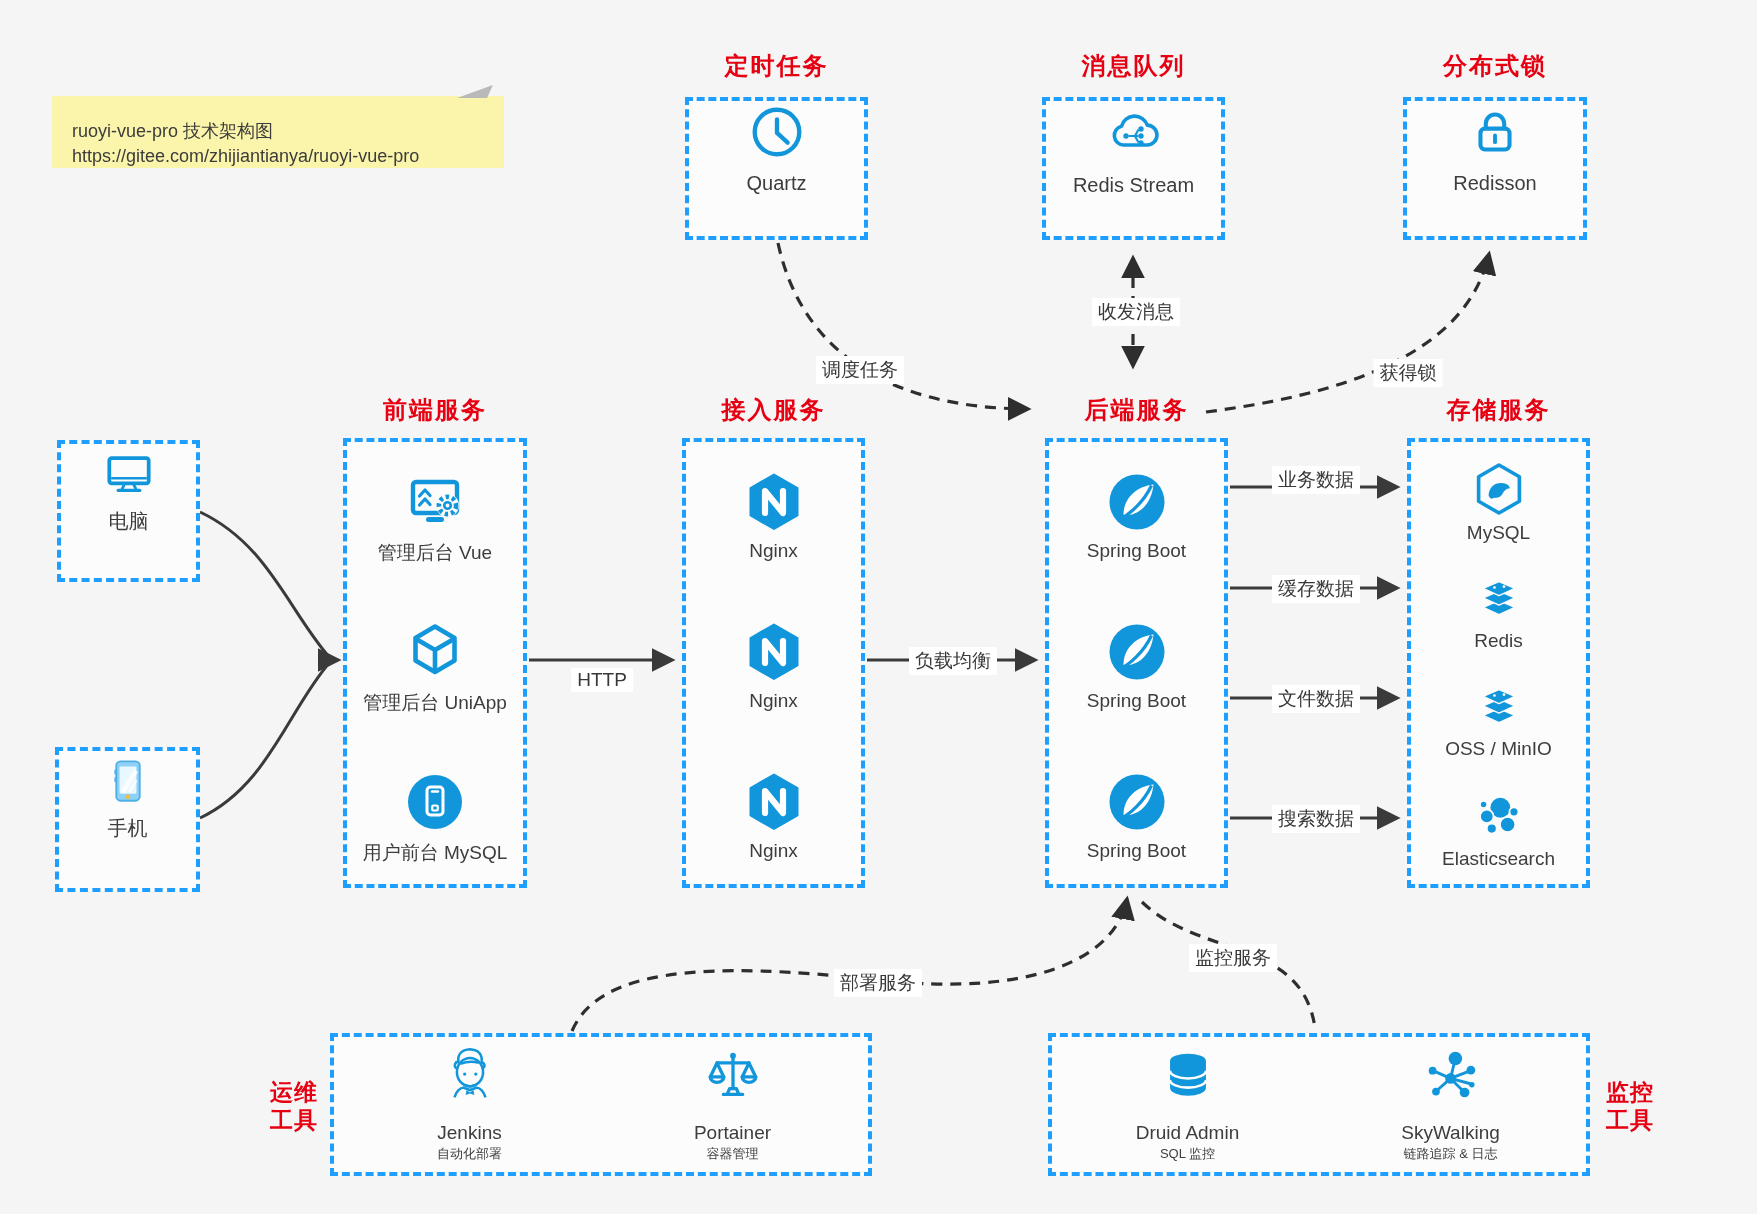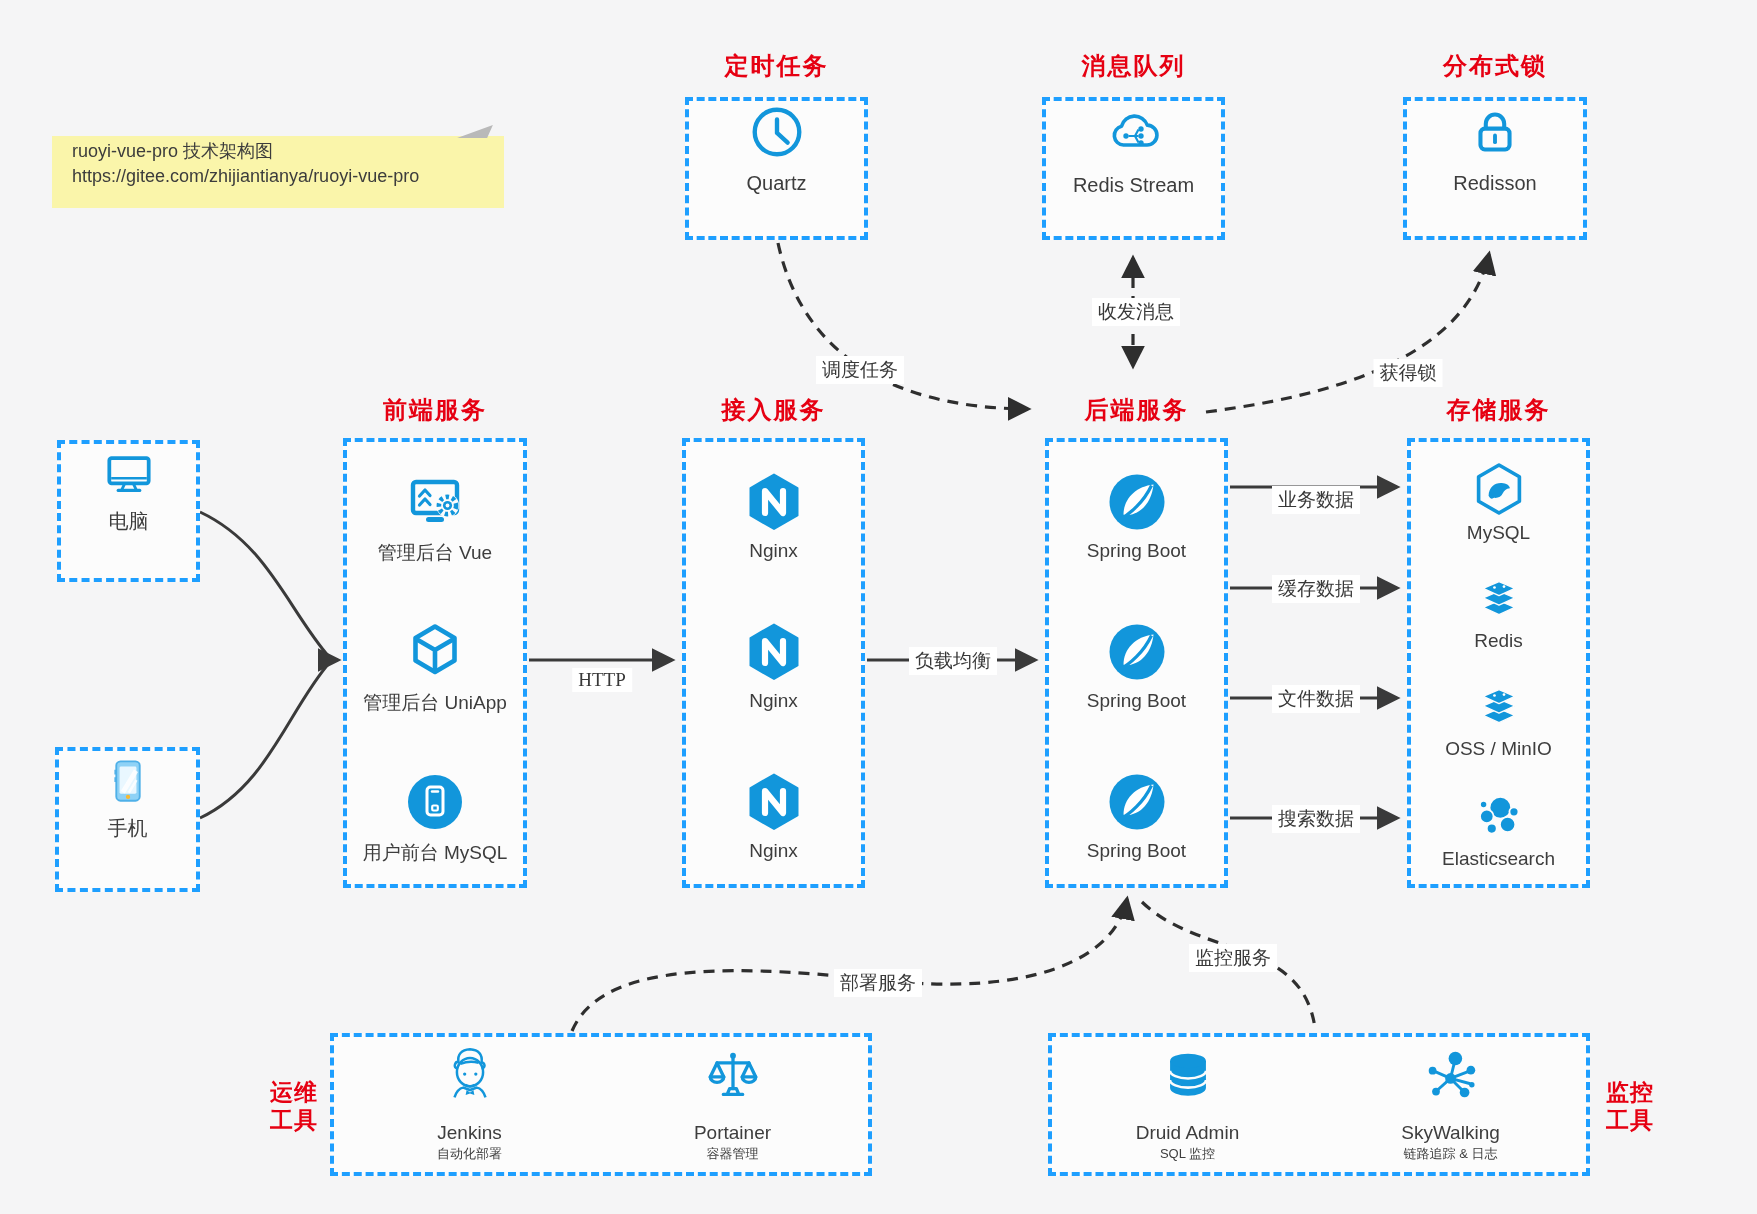--- a/index.html
+++ b/index.html
@@ -21,30 +21,30 @@
     position:absolute;z-index:3;font-size:24px;font-weight:bold;color:var(--red);
     text-align:center;letter-spacing:2px;
   }
   .blabel{margin-top:9px;font-size:20px;color:var(--text);}
   .node{position:absolute;left:0;width:100%;text-align:center;}
   .node .ic{display:block;margin:0 auto;}
   .nlabel{margin-top:6px;font-size:19px;color:var(--text);white-space:nowrap;}
   .ic{color:var(--blue);}
   .elabel{
     position:absolute;transform:translate(-50%,-50%);background:#ffffff;
-    padding:1px 6px;font-size:19px;color:#383838;white-space:nowrap;z-index:5;font-family:Liberation Serif, serif;
+    padding:1px 6px;font-size:19px;color:#383838;white-space:nowrap;z-index:5;
   }
   .sidetitle{
     position:absolute;z-index:3;color:var(--red);font-weight:bold;font-size:23px;
     line-height:28px;text-align:center;letter-spacing:1px;
   }
   .note{
     position:absolute;left:52px;top:96px;width:452px;height:72px;background:var(--note);
-    box-sizing:border-box;padding:3px 0 0 20px;font-size:18px;line-height:25px;
-    color:#3c3c3c;z-index:3;margin-top:40px;
+    box-sizing:border-box;padding:23px 0 0 20px;font-size:18px;line-height:25px;
+    color:#3c3c3c;z-index:3;
   }
   .note .fold{
     position:absolute;right:14px;top:-11px;width:0;height:0;
     border-left:30px solid transparent;border-bottom:13px solid #b9b9b9;
     transform:skewX(-24deg);
   }
   .bcell{flex:1;text-align:center;}
   .bcell .ic{display:block;margin:0 auto;}
   .bname{margin-top:15px;font-size:19px;color:var(--text);line-height:21px;white-space:nowrap;}
   .bdesc{font-size:13px;color:var(--text);line-height:21px;white-space:nowrap;}
@@ -415,21 +415,21 @@
       <div class="bdesc">链路追踪 &amp; 日志</div>
     </div>
   </div>
   <div class="sidetitle" style="left:1602px;top:1078px;width:56px">
     <div>监控</div>
     <div>工具</div>
   </div>
 
   <div class="elabel" style="left:602px;top:680px">HTTP</div>
   <div class="elabel" style="left:953px;top:661px">负载均衡</div>
-  <div class="elabel" style="left:1316px;top:500px">业务数据</div>
+  <div class="elabel" style="left:1316px;top:480px">业务数据</div>
   <div class="elabel" style="left:1316px;top:589px">缓存数据</div>
   <div class="elabel" style="left:1316px;top:699px">文件数据</div>
   <div class="elabel" style="left:1316px;top:819px">搜索数据</div>
   <div class="elabel" style="left:860px;top:370px">调度任务</div>
   <div class="elabel" style="left:1136px;top:312px">收发消息</div>
   <div class="elabel" style="left:1408px;top:373px">获得锁</div>
   <div class="elabel" style="left:878px;top:983px">部署服务</div>
   <div class="elabel" style="left:1233px;top:958px">监控服务</div>
 
 </div>

